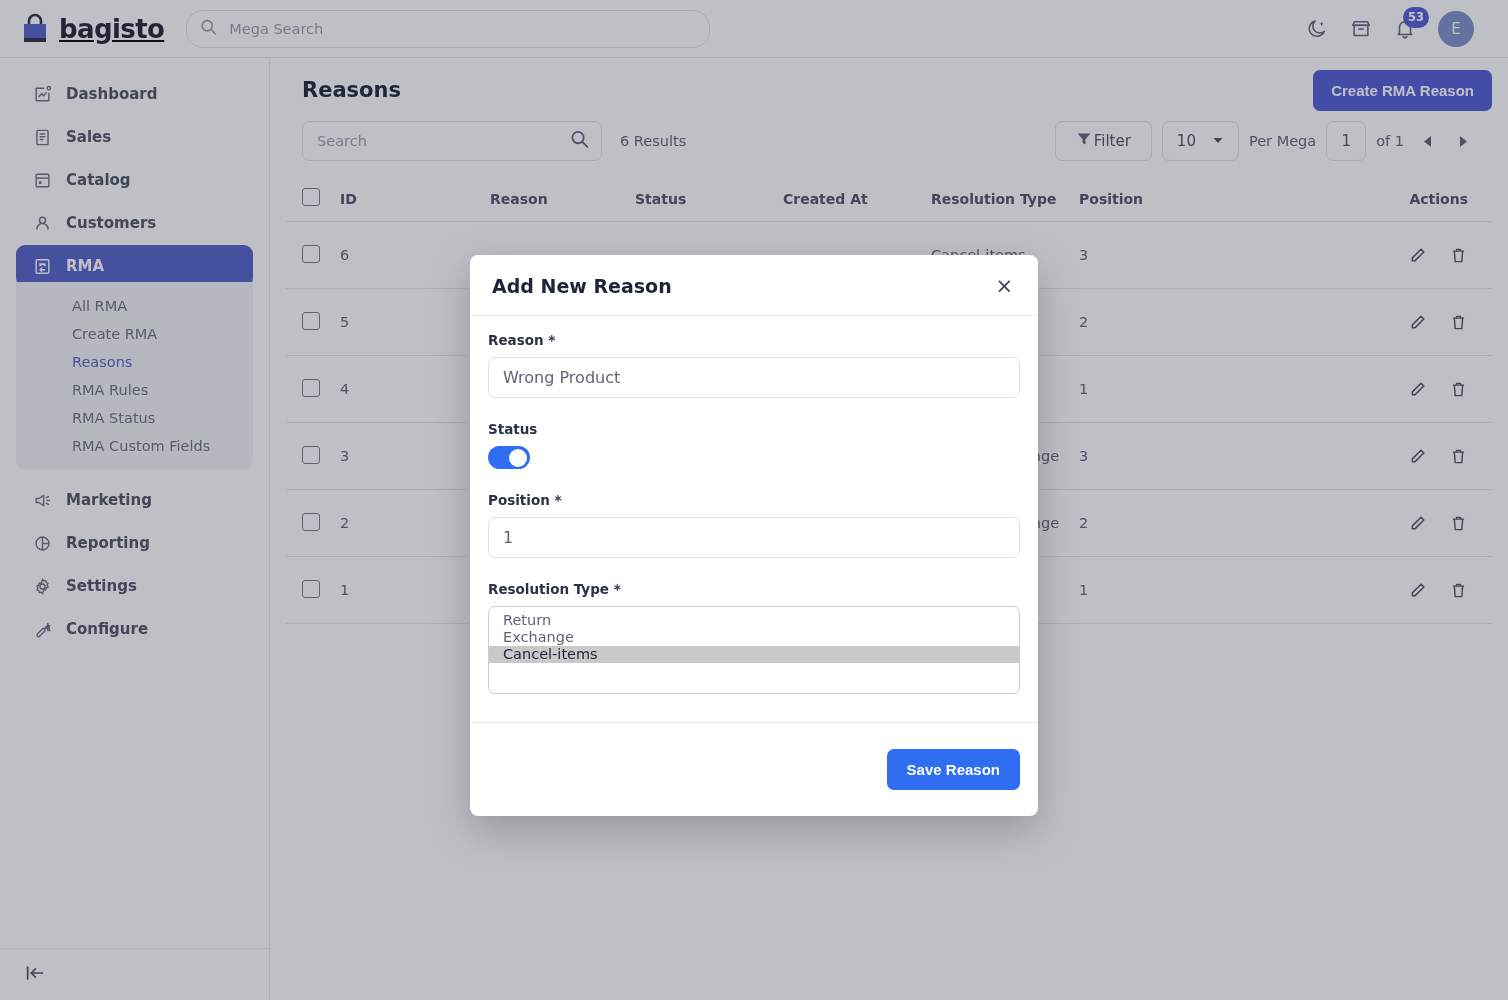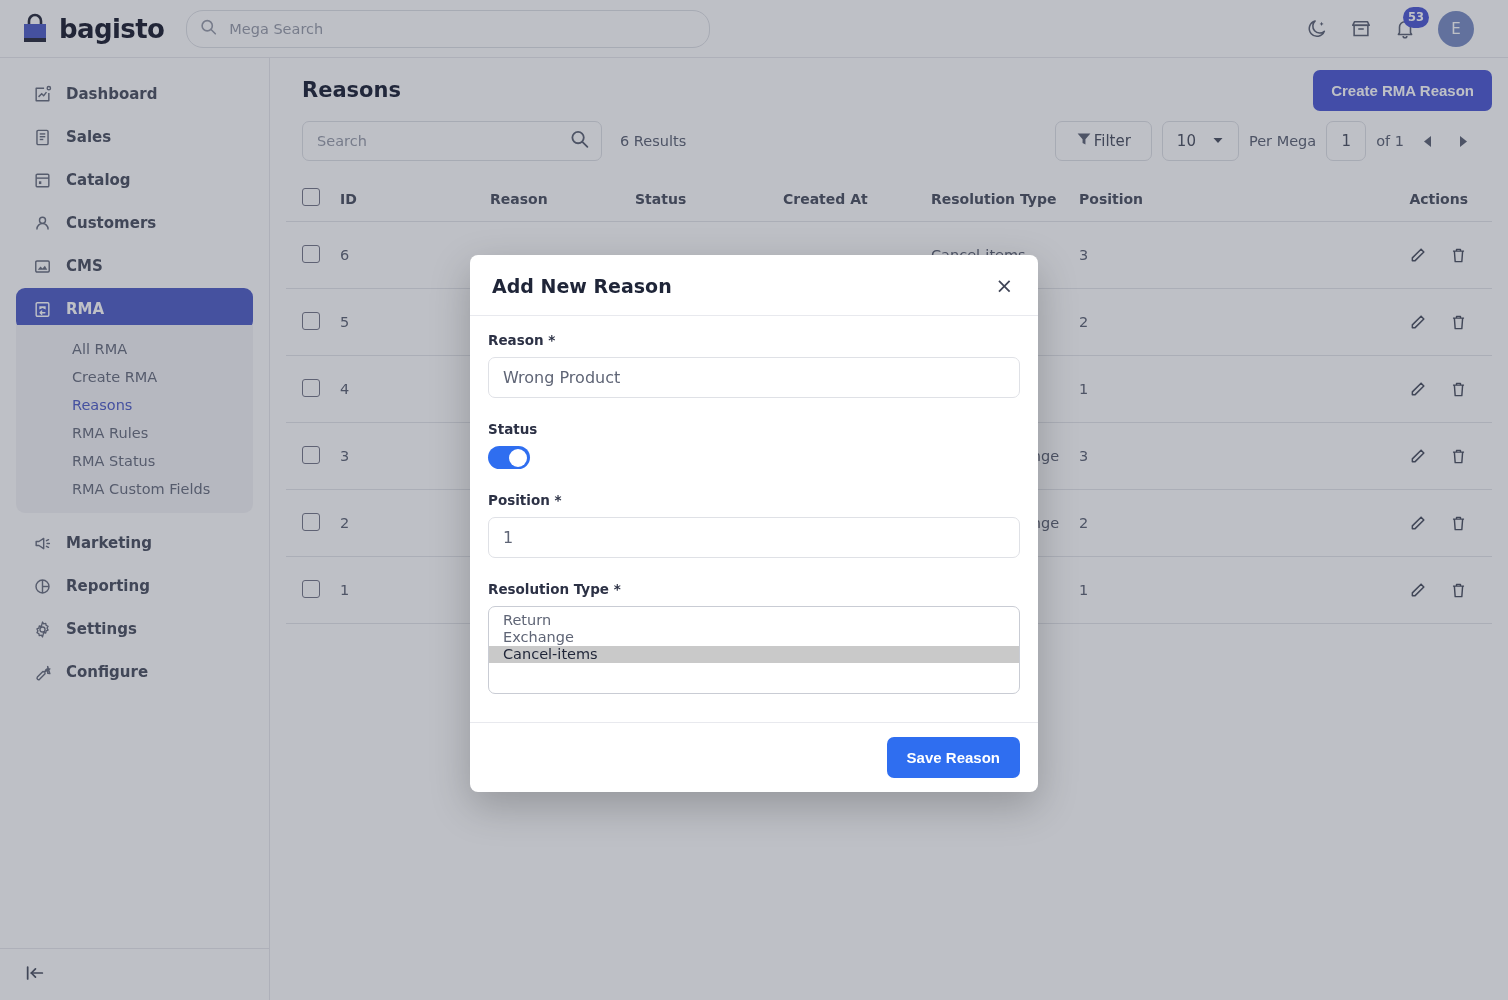--- a/index.html
+++ b/index.html
@@ -18,21 +18,21 @@
   
   .topbar {
     position: absolute; top: 0; left: 0;
     width: 1508px; height: 58px;
     background: #ffffff;
     display: flex; align-items: center;
     padding: 0 20px;
     border-bottom: 1px solid #e9e9ec;
     z-index: 2;
   }
-  .brand { display: flex; align-items: center; gap: 9px; margin-right: 22px; }
+  .brand { display: flex; align-items: center; gap: 9px; margin-right: 22px; text-decoration: underline; }
   .brand-mark { width: 30px; height: 32px; position: relative; }
   .brand-text {
     font-size: 26px; font-weight: 700; color: #1f2233;
     letter-spacing: -0.6px;
   }
   .megasearch {
     position: relative;
     width: 524px; height: 38px;
     border: 1px solid #dfe1e6; border-radius: 17px;
     display: flex; align-items: center;
@@ -254,21 +254,21 @@
     overflow: hidden;
   }
   .lb-opt {
     font-size: 14.5px; color: #5f6576;
     padding: 0 0 0 14px; height: 17px; line-height: 17px;
     cursor: pointer;
   }
   .lb-opt.selected { background: #c9c9c9; color: #1f2538; }
   .modal-foot {
     border-top: 1px solid #e8e9ee;
-    padding: 14px 18px;
+    padding: 26px 18px;
     display: flex; justify-content: flex-end;
   }
   .btn-save {
     background: #2f6ef0; color: #ffffff;
     font-size: 15px; font-weight: 700;
     border: none; border-radius: 7px;
     height: 41px; padding: 0 20px;
     cursor: pointer;
   }
 </style>
@@ -362,29 +362,20 @@
     <div class="nav-item">
       <span class="ni-icon">
         <svg width="19" height="19" viewBox="0 0 24 24" fill="none" stroke="currentColor" stroke-width="1.8">
           <circle cx="12" cy="8" r="3.8"></circle>
           <path d="M5 19 a7 7 0 0 1 14 0" stroke-linecap="round"></path>
         </svg>
       </span>
       <span>Customers</span>
     </div>
 
-    <div class="nav-item">
-      <span class="ni-icon">
-        <svg width="19" height="19" viewBox="0 0 24 24" fill="none" stroke="currentColor" stroke-width="1.8">
-          <rect x="3.5" y="5" width="17" height="14" rx="1.5"></rect>
-          <path d="M6 16 l3.5 -4 2.5 2.5 3 -3.5 3 5z" fill="currentColor" stroke="none"></path>
-        </svg>
-      </span>
-      <span>CMS</span>
-    </div>
 
     <div class="nav-item active">
       <span class="ni-icon">
         <svg width="19" height="19" viewBox="0 0 24 24" fill="none" stroke="currentColor" stroke-width="1.8">
           <rect x="4" y="3.5" width="16" height="17" rx="1.5"></rect>
           <path d="M8 8 h8 v4 l-4 -2 -4 2z" fill="currentColor" stroke="none"></path>
           <path d="M15 16 H9 l2 -2 M9 16 l2 2" stroke-linecap="round" stroke-linejoin="round"></path>
         </svg>
       </span>
       <span>RMA</span>

